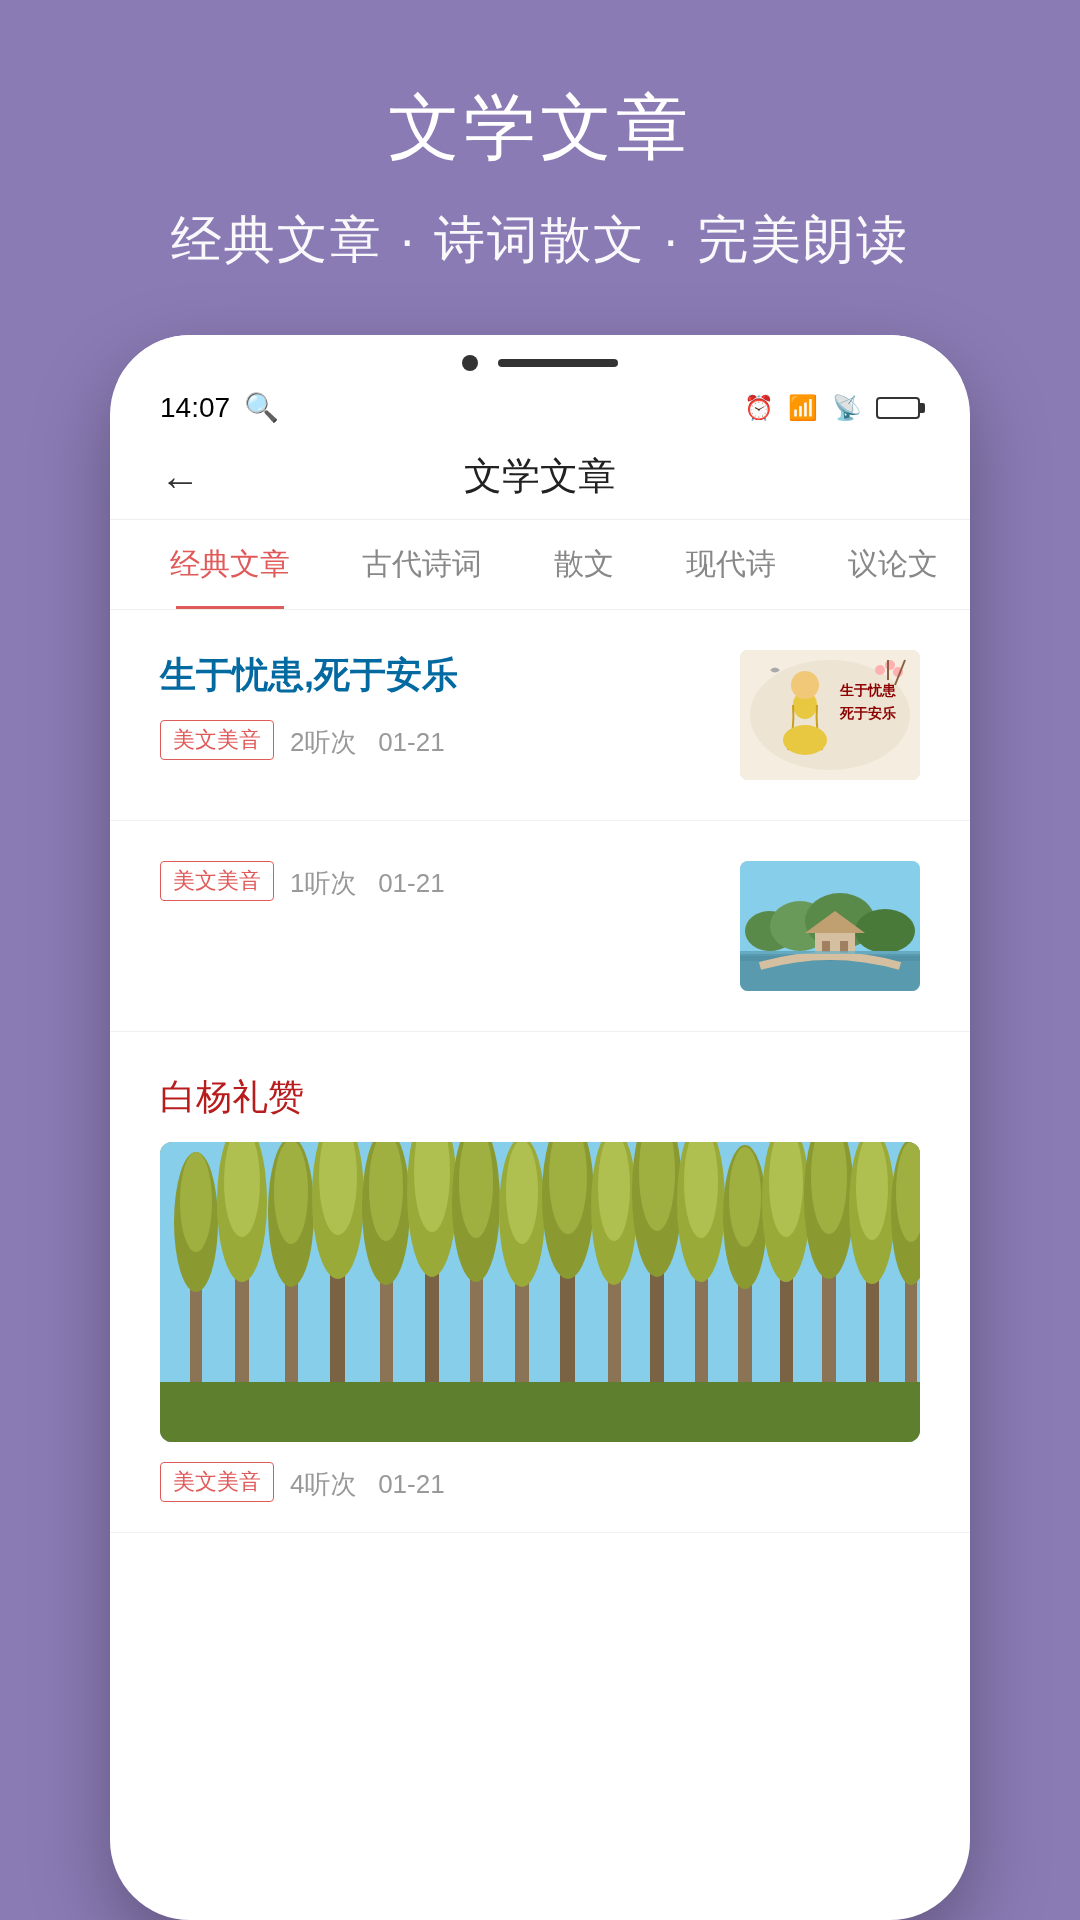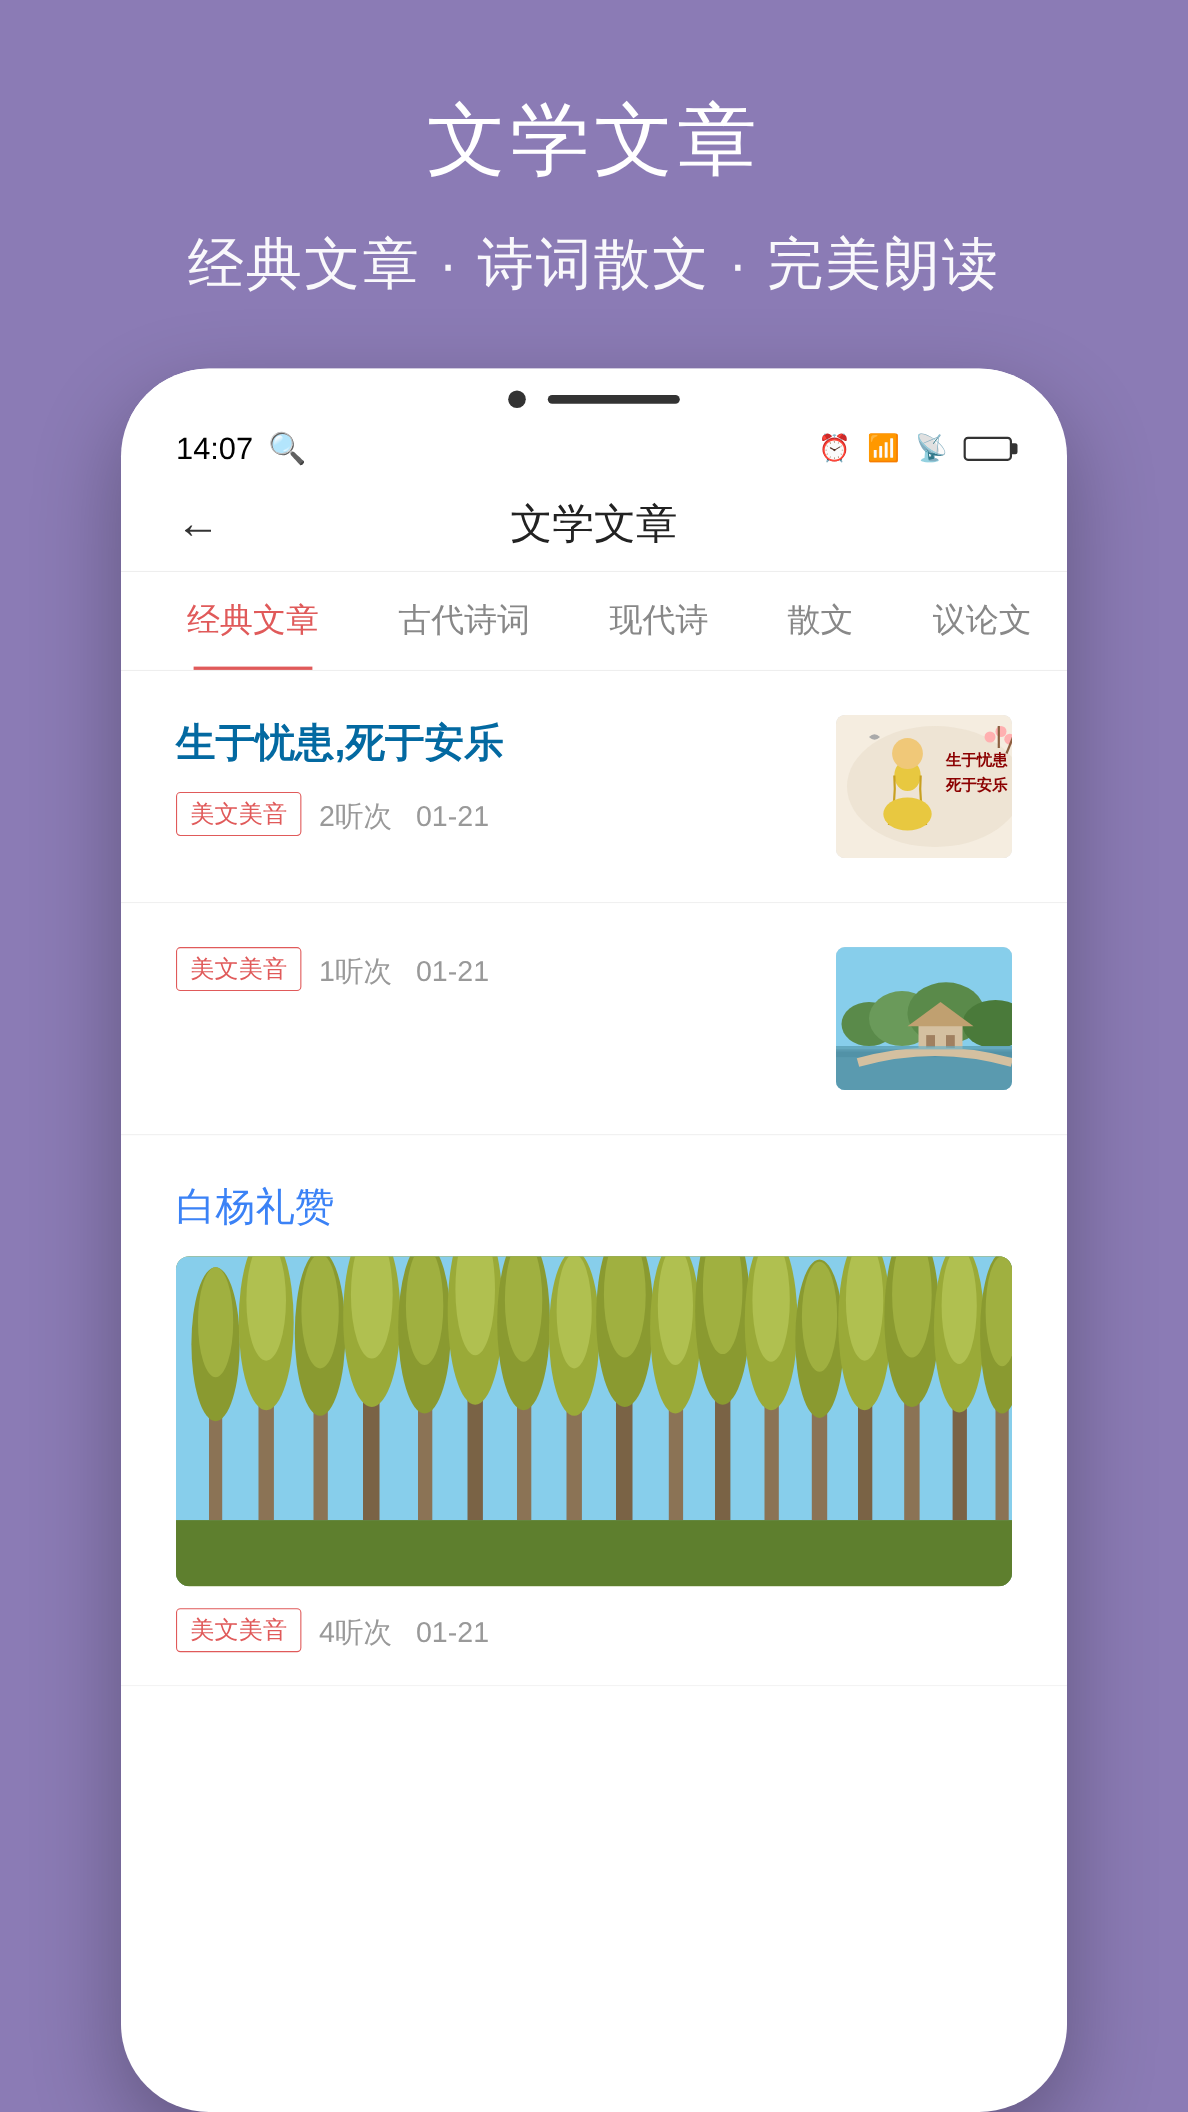--- a/index.html
+++ b/index.html
@@ -195,36 +195,36 @@
       color: #e05a5a;
       font-size: 22px;
       padding: 4px 12px;
       border-radius: 4px;
     }
     .article-stats {
       font-size: 26px;
       color: #999;
     }
     .article-thumb {
-      width: 160px;
+      width: 180px;
       height: 130px;
       border-radius: 8px;
       overflow: hidden;
       flex-shrink: 0;
       background: #ddd;
     }
 
     
     .article-item-big {
       padding: 40px 50px 30px;
       border-bottom: 1px solid #f0f0f0;
     }
     .article-item-big .article-title {
       font-size: 36px;
-      color: #3b82f6;
+      color: #b91c1c;
       font-weight: 500;
       margin-bottom: 20px;
     }
     .article-big-img {
       width: 100%;
       height: 300px;
       border-radius: 12px;
       overflow: hidden;
       background: #8a9e4a;
       margin-bottom: 20px;
@@ -272,24 +272,24 @@
   </div>
 
   <div class="tab-bar">
     <div class="tab-item active">
       <span>经典文章</span>
     </div>
     <div class="tab-item">
       <span>古代诗词</span>
     </div>
     <div class="tab-item">
+      <span>散文</span>
+    </div>
+    <div class="tab-item">
       <span>现代诗</span>
-    </div>
-    <div class="tab-item">
-      <span>散文</span>
     </div>
     <div class="tab-item">
       <span>议论文</span>
     </div>
   </div>
 
   <div class="content-area">
 
     <div class="article-item">
       <div class="article-info">

